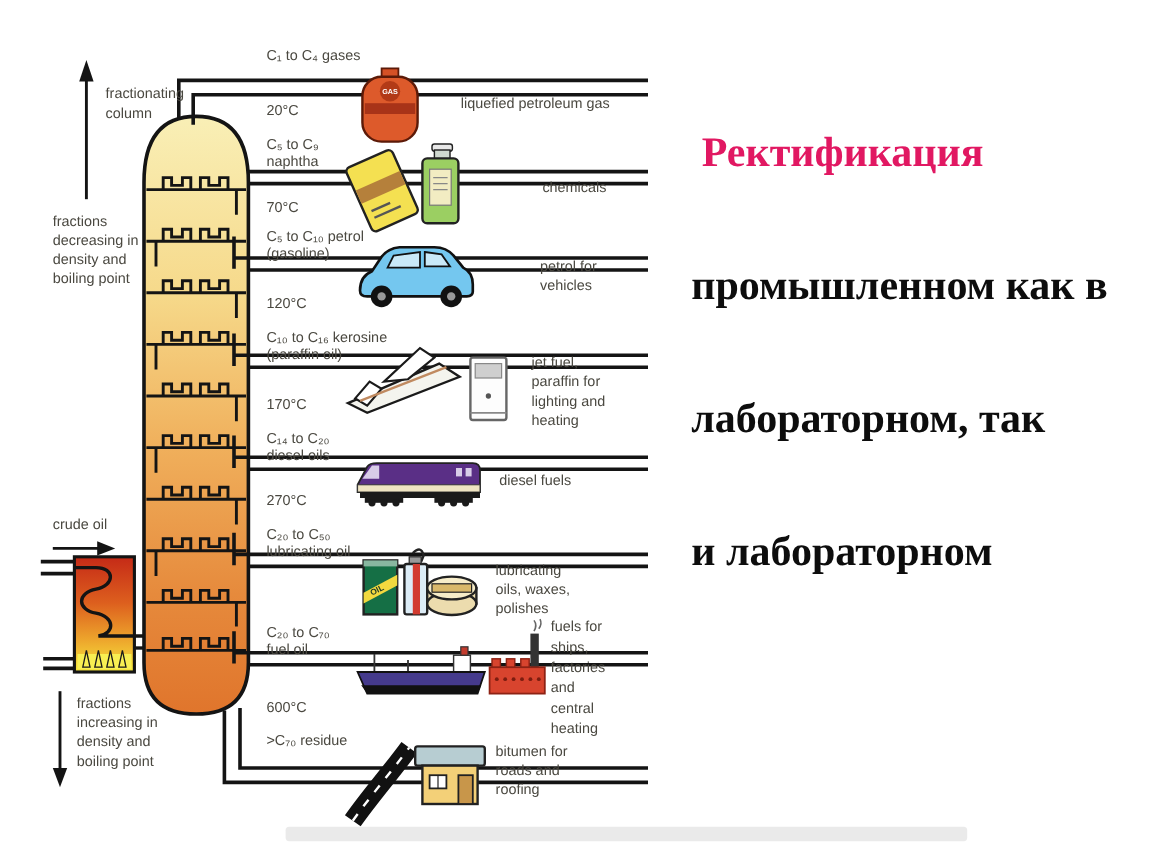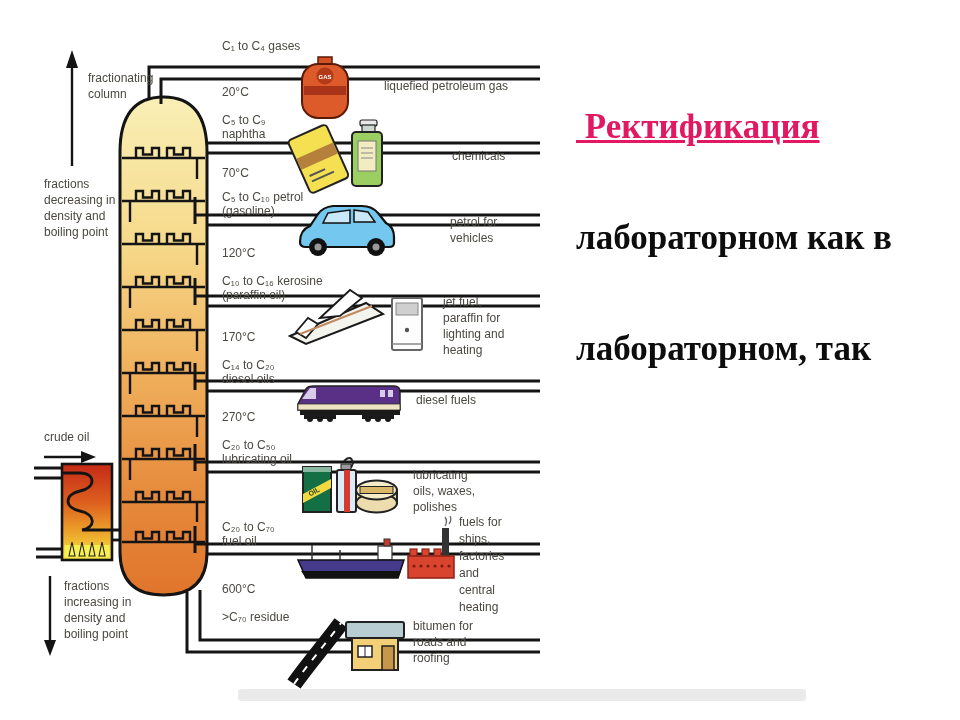--- a/index.html
+++ b/index.html
@@ -16,21 +16,21 @@
   .diagram{position:absolute;left:0;top:0;}
   .dlabel{font-family:"Liberation Sans",sans-serif;font-size:12px;fill:var(--label-gray);}
   .lpg-txt{font-family:"Liberation Sans",sans-serif;font-size:6px;font-weight:bold;fill:#ffffff;text-anchor:middle;}
   .oil-txt{font-family:"Liberation Sans",sans-serif;font-size:7px;font-weight:bold;fill:#1c3a28;}
   .rus{
     position:absolute;left:576px;top:34px;width:378px;
     font-family:"Liberation Serif",serif;font-weight:bold;
     font-size:35px;line-height:37px;color:var(--body-black);
     white-space:pre;
   }
-  .rus .pink{color:var(--title-pink);text-decoration:underline;}
+  .rus .pink{color:var(--title-pink);}
   .footer-smudge{
     position:absolute;left:238px;top:689px;width:568px;height:12px;
     background:#d9d9d9;opacity:.55;border-radius:3px;
   }
 </style>
 </head>
 <body>
 
 <svg class="diagram" width="560" height="720" viewBox="0 0 560 720" xmlns="http://www.w3.org/2000/svg">
   <defs>
@@ -278,22 +278,23 @@
     <text class="dlabel" x="459" y="594">central</text>
     <text class="dlabel" x="459" y="611">heating</text>
     <text class="dlabel" x="413" y="630">bitumen for</text>
     <text class="dlabel" x="413" y="646">roads and</text>
     <text class="dlabel" x="413" y="662">roofing</text>
   </g>
 </svg>
 
 <div class="rus">
   <div class="rline"><span class="pink"> Ректификация</span></div>
-  <div class="rline"><span>лабораторном как в</span></div>
+  <div class="rline"><span>промышленном как в</span></div>
   <div class="rline"><span>лабораторном, так</span></div>
+  <div class="rline"><span>и лабораторном</span></div>
   
   
   
   
   
   
   
   
 </div>
 

